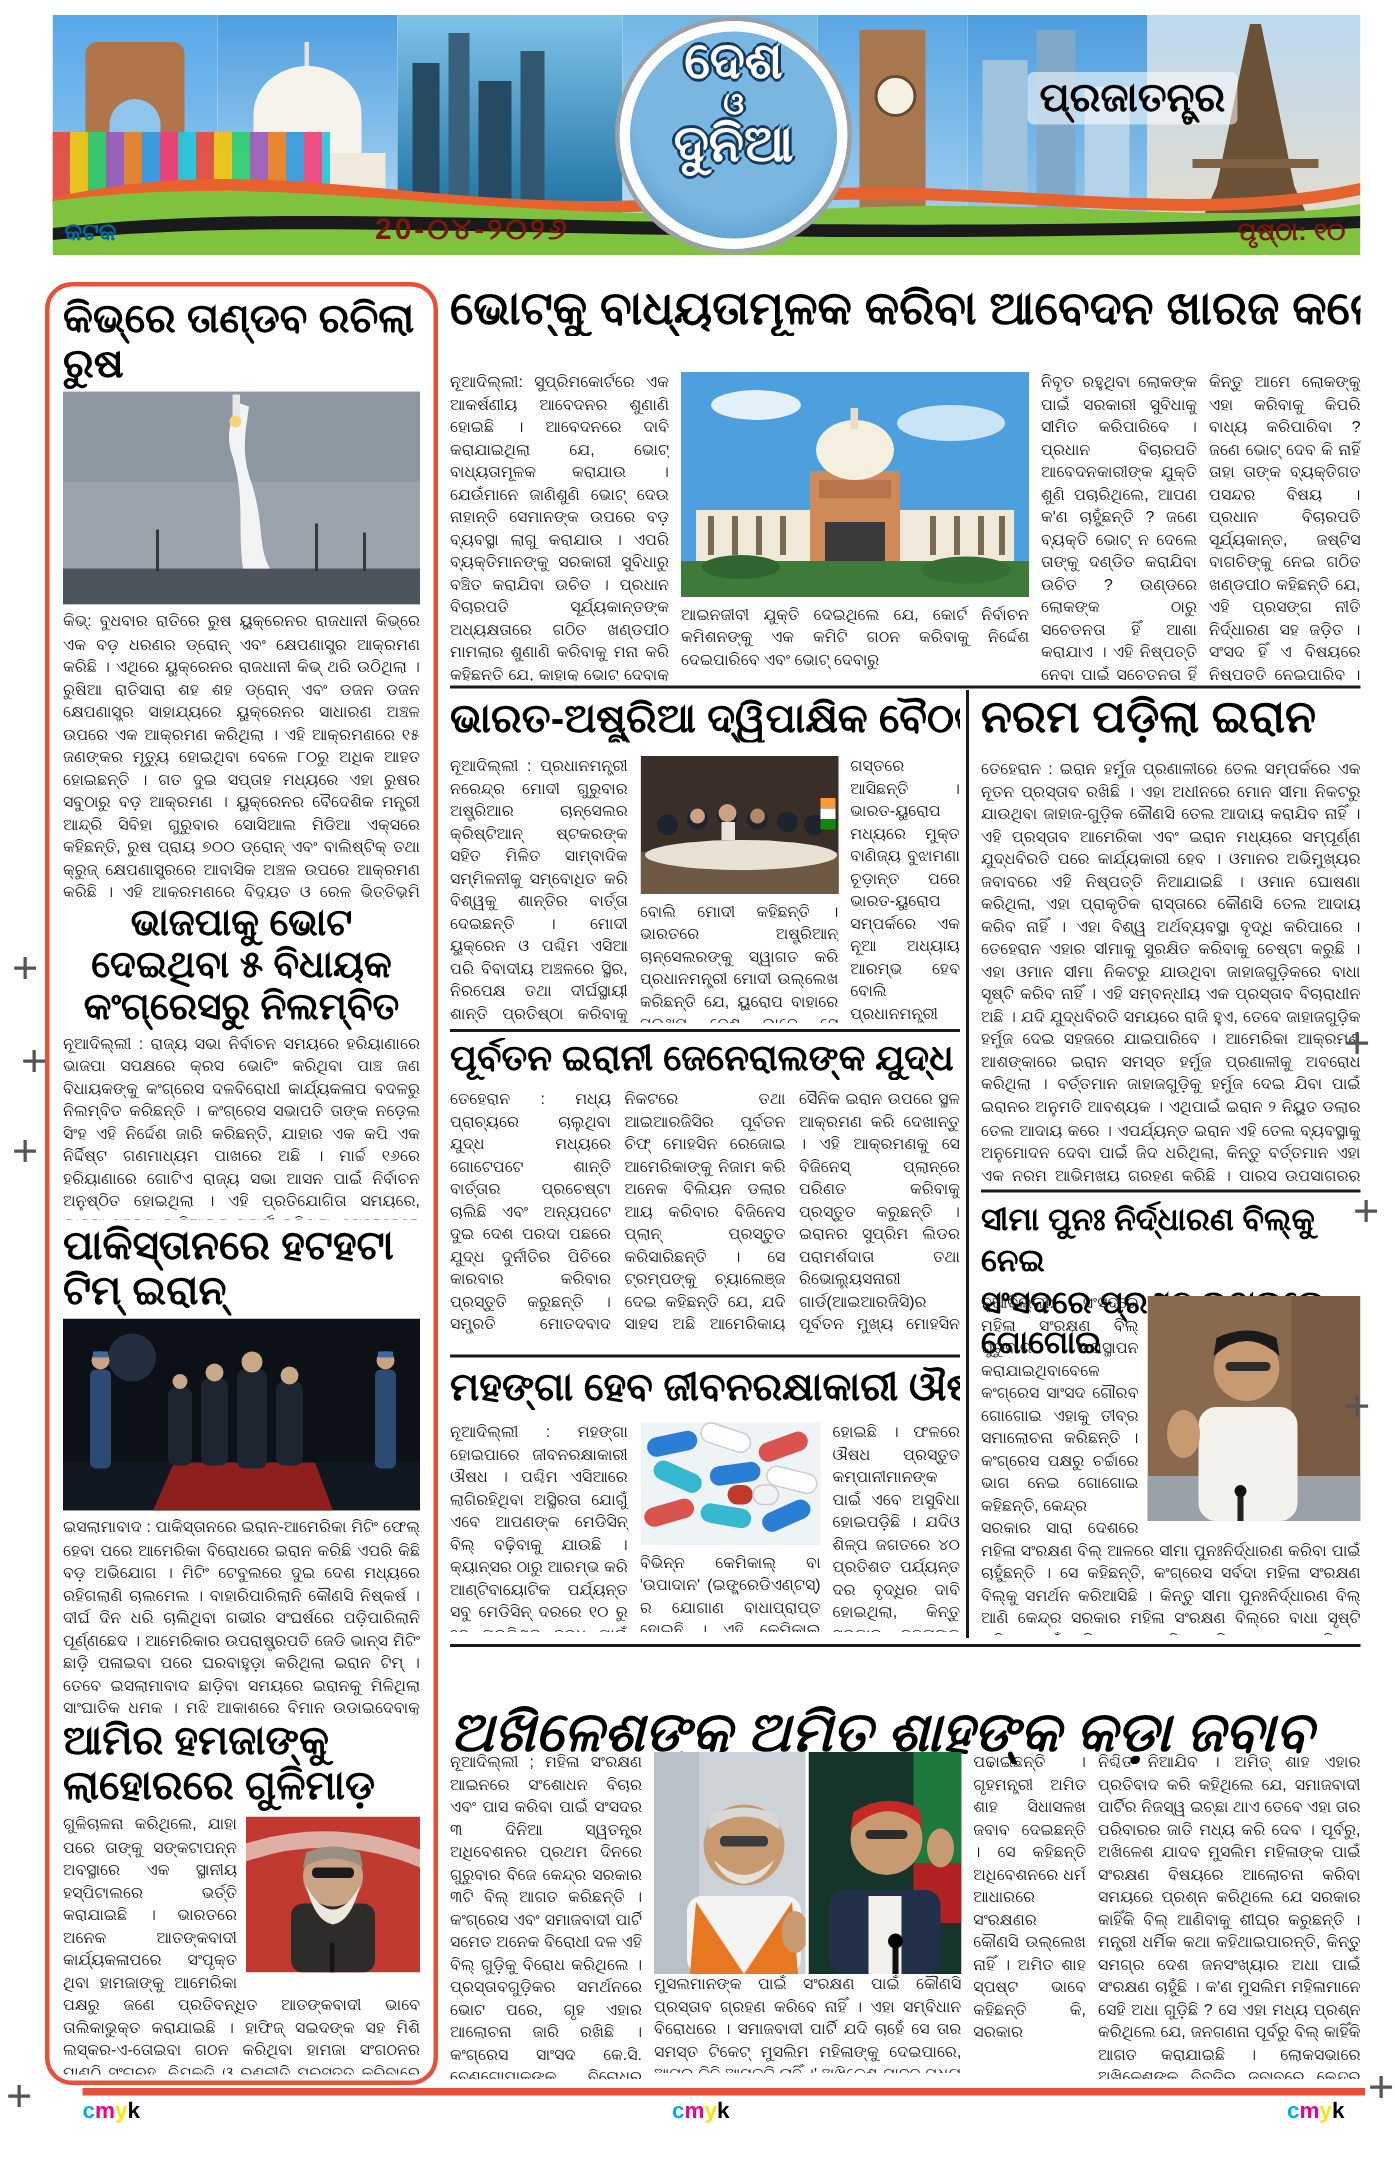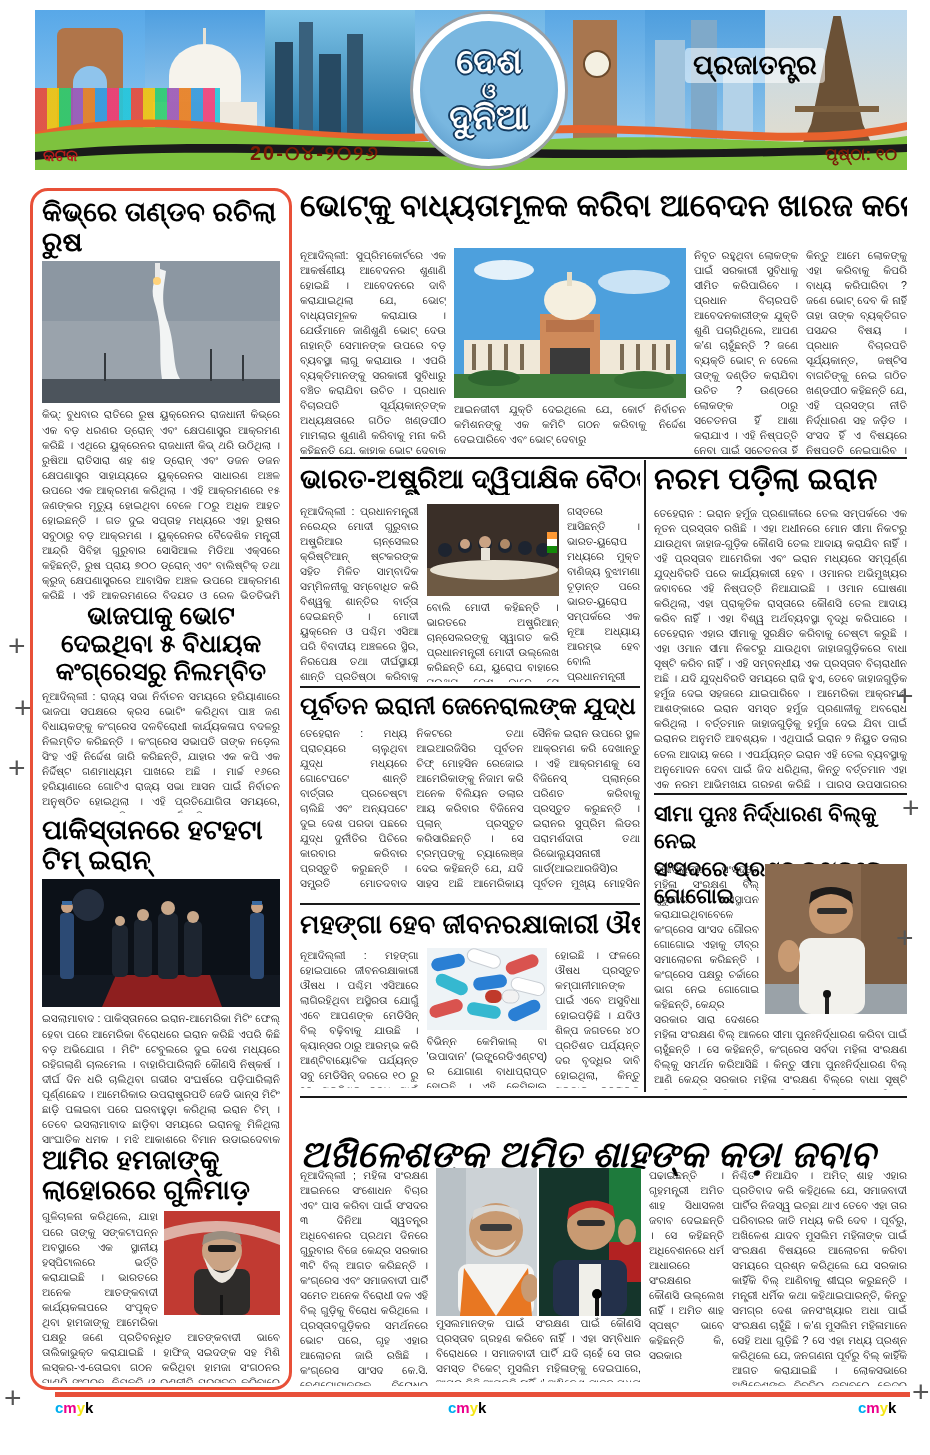--- a/index.html
+++ b/index.html
@@ -38,30 +38,30 @@
   .t-eif{width:142px;background:linear-gradient(#bcd9ef,#e8ddc8);}
   .t-eif .tower{position:absolute;left:26px;top:6px;width:92px;height:154px;
       clip-path:polygon(46% 0,54% 0,78% 70%,100% 100%,0 100%,22% 70%);background:#6b5136;}
   .t-eif .bar{position:absolute;left:30px;top:96px;width:84px;height:6px;background:#7d6140;}
   .mh-bars{position:absolute;left:0;bottom:34px;width:185px;height:48px;
       background:repeating-linear-gradient(90deg,#e74c3c 0 12px,#f1c40f 12px 24px,#2ecc71 24px 36px,#9b59b6 36px 48px,#e67e22 48px 60px,#3498db 60px 72px,#ec407a 72px 84px,#26c6da 84px 96px);opacity:.92;}
   .mh-wave{position:absolute;left:0;bottom:0;width:100%;height:70px;}
   .logo-circle{position:absolute;left:378px;top:4px;width:152px;height:152px;border-radius:50%;
       background:radial-gradient(circle at 50% 40%,#79b7e0 0 60%,#4a8cc0 100%);
       border:7px solid #fff;box-shadow:0 0 0 3px #9aa0a6;box-sizing:border-box;text-align:center;}
-  .logo-circle .l1{font-size:34px;font-weight:800;color:#fff;margin-top:21px;
+  .logo-circle .l1{font-size:34px;font-weight:800;color:#fff;margin-top:1px;
       text-shadow:-2px 0 #143a5e,2px 0 #143a5e,0 -2px #143a5e,0 2px #143a5e;}
   .logo-circle .l2{font-size:20px;font-weight:800;color:#fff;line-height:.9;
       text-shadow:-2px 0 #143a5e,2px 0 #143a5e,0 -2px #143a5e,0 2px #143a5e;}
   .logo-circle .l3{font-size:34px;font-weight:800;color:#fff;line-height:1.05;
       text-shadow:-2px 0 #143a5e,2px 0 #143a5e,0 -2px #143a5e,0 2px #143a5e;}
   .brand{position:absolute;left:650px;top:38px;font-size:27px;font-weight:800;color:#000;
       background:rgba(255,255,255,.55);padding:2px 8px;border-radius:4px;}
   .band-text{position:absolute;bottom:5px;font-weight:800;z-index:5;}
-  .bt-loc{left:8px;color:#b91c1c;font-size:16px;}
+  .bt-loc{left:8px;color:#0369a1;font-size:16px;}
   .bt-date{left:215px;color:#7a1a05;font-size:20px;letter-spacing:2px;}
   .bt-page{right:10px;color:#7a1a05;font-size:17px;}
   
   .left-box{position:absolute;left:30px;top:188px;width:262px;height:1202px;border:3px solid #e85038;
       border-radius:18px;box-sizing:border-box;padding:4px 9px;overflow:hidden;background:#fff;}
   .lhead{font-weight:800;color:#000;line-height:1.12;margin:2px 0 4px;}
   .lh1{font-size:27px;}
   .lh2{font-size:25px;text-align:center;}
   .body-txt{font-size:10.6px;line-height:1.42;text-align:justify;color:#151515;word-break:break-word;}
   .la{overflow:hidden;}

